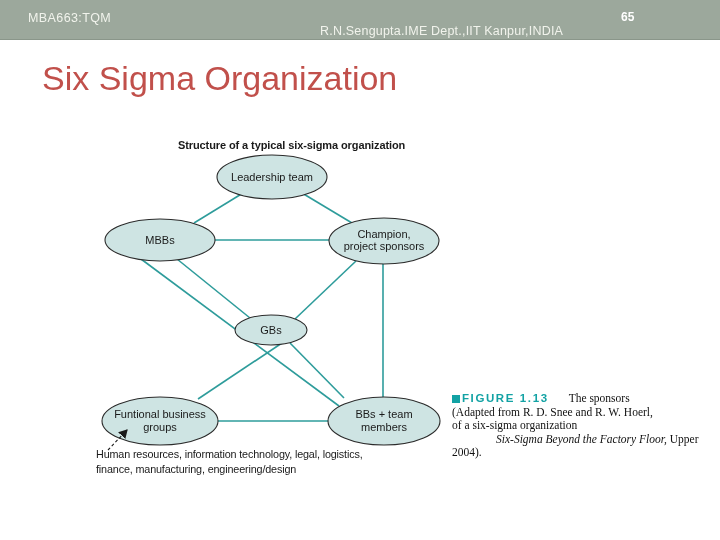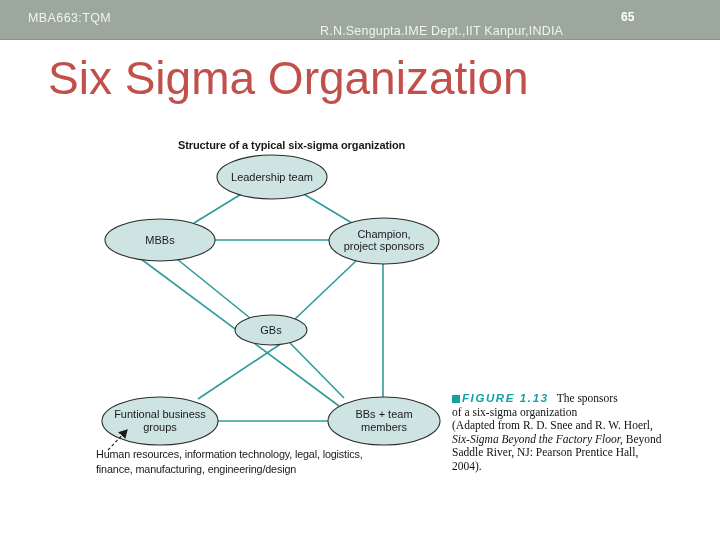--- a/index.html
+++ b/index.html
@@ -21,22 +21,22 @@
   .header-center {
     position:absolute; left:320px; top:24px;
     font-size:12.5px; color:var(--header_text,#F1F3EC); letter-spacing:.2px;
   }
   .header-page {
     position:absolute; left:621px; top:10px;
     font-size:12px; font-weight:bold; color:#ffffff;
   }
   
   .slide-title {
-    position:absolute; left:48px; top:56px;
-    font-size:46px; line-height:44px; color:var(--title_color,#C1504B);
+    position:absolute; left:42px; top:56px;
+    font-size:34px; line-height:44px; color:var(--title_color,#C1504B);
   }
   
   .diagram-svg { position:absolute; left:0; top:0; width:720px; height:540px; }
   .edge { stroke:var(--edge_teal,#2E9C9B); stroke-width:1.6; fill:none; }
   .node-ellipse { fill:var(--node_fill,#CEE4E3); stroke:var(--node_stroke,#2B2B2B); stroke-width:1.1; }
   .node-label { font-family:"Liberation Sans",sans-serif; font-size:11px; fill:#1A1A1A; text-anchor:middle; }
   .diagram-heading { font-family:"Liberation Sans",sans-serif; font-size:11px; font-weight:bold; fill:#1A1A1A; letter-spacing:-0.1px; }
   .pointer-arrow { stroke:#1A1A1A; stroke-width:1.1; stroke-dasharray:3 2.4; fill:none; }
   
   .diagram-annotation {
@@ -51,24 +51,23 @@
     font-size:11.5px; line-height:13.6px; color:#111111;
     white-space:nowrap;
   }
   .figure-marker {
     display:inline-block; width:8px; height:8px; margin-right:2px;
     background:var(--caption_teal,#12A2A4); vertical-align:-1px;
   }
   .figure-label {
     font-family:"Liberation Sans",sans-serif; font-weight:bold;
     font-size:11.5px; letter-spacing:1.6px; color:var(--caption_teal,#12A2A4);
-    margin-right:8px;
-    font-style:italic;
+    margin-right:20px;
   }
-  .caption-italic { font-style:italic; }
+  .caption-italic { font-style:italic;margin-left:44px; }
 </style>
 </head>
 <body>
 
 <div class="slide">
 
   <div class="header-bar">
     <span class="header-course">MBA663:TQM</span>
     <span class="header-center">R.N.Sengupta.IME Dept.,IIT Kanpur,INDIA</span>
     <span class="header-page">65</span>
@@ -136,22 +135,21 @@
 
   <div class="diagram-annotation">
     <div>Human resources, information technology, legal, logistics,</div>
     <div>finance, manufacturing, engineering/design</div>
   </div>
 
   <div class="figure-caption">
     <div>
       <span class="figure-marker"></span><span class="figure-label">FIGURE 1.13</span><span>The sponsors</span>
     </div>
+    <div>(Adapted from R. D. Snee and R. W. Hoerl,</div>
     <div>of a six-sigma organization</div>
-    <div>(Adapted from R. D. Snee and R. W. Hoerl,</div>
     <div>
-      <span class="caption-italic">Six-Sigma Beyond the Factory Floor,</span><span> Beyond</span>
+      <span class="caption-italic">Six-Sigma Beyond the Factory Floor,</span><span> Upper</span>
     </div>
-    <div>Saddle River, NJ: Pearson Prentice Hall,</div>
     <div>2004).</div>
   </div>
 
 </div>
 
 </body></html>

